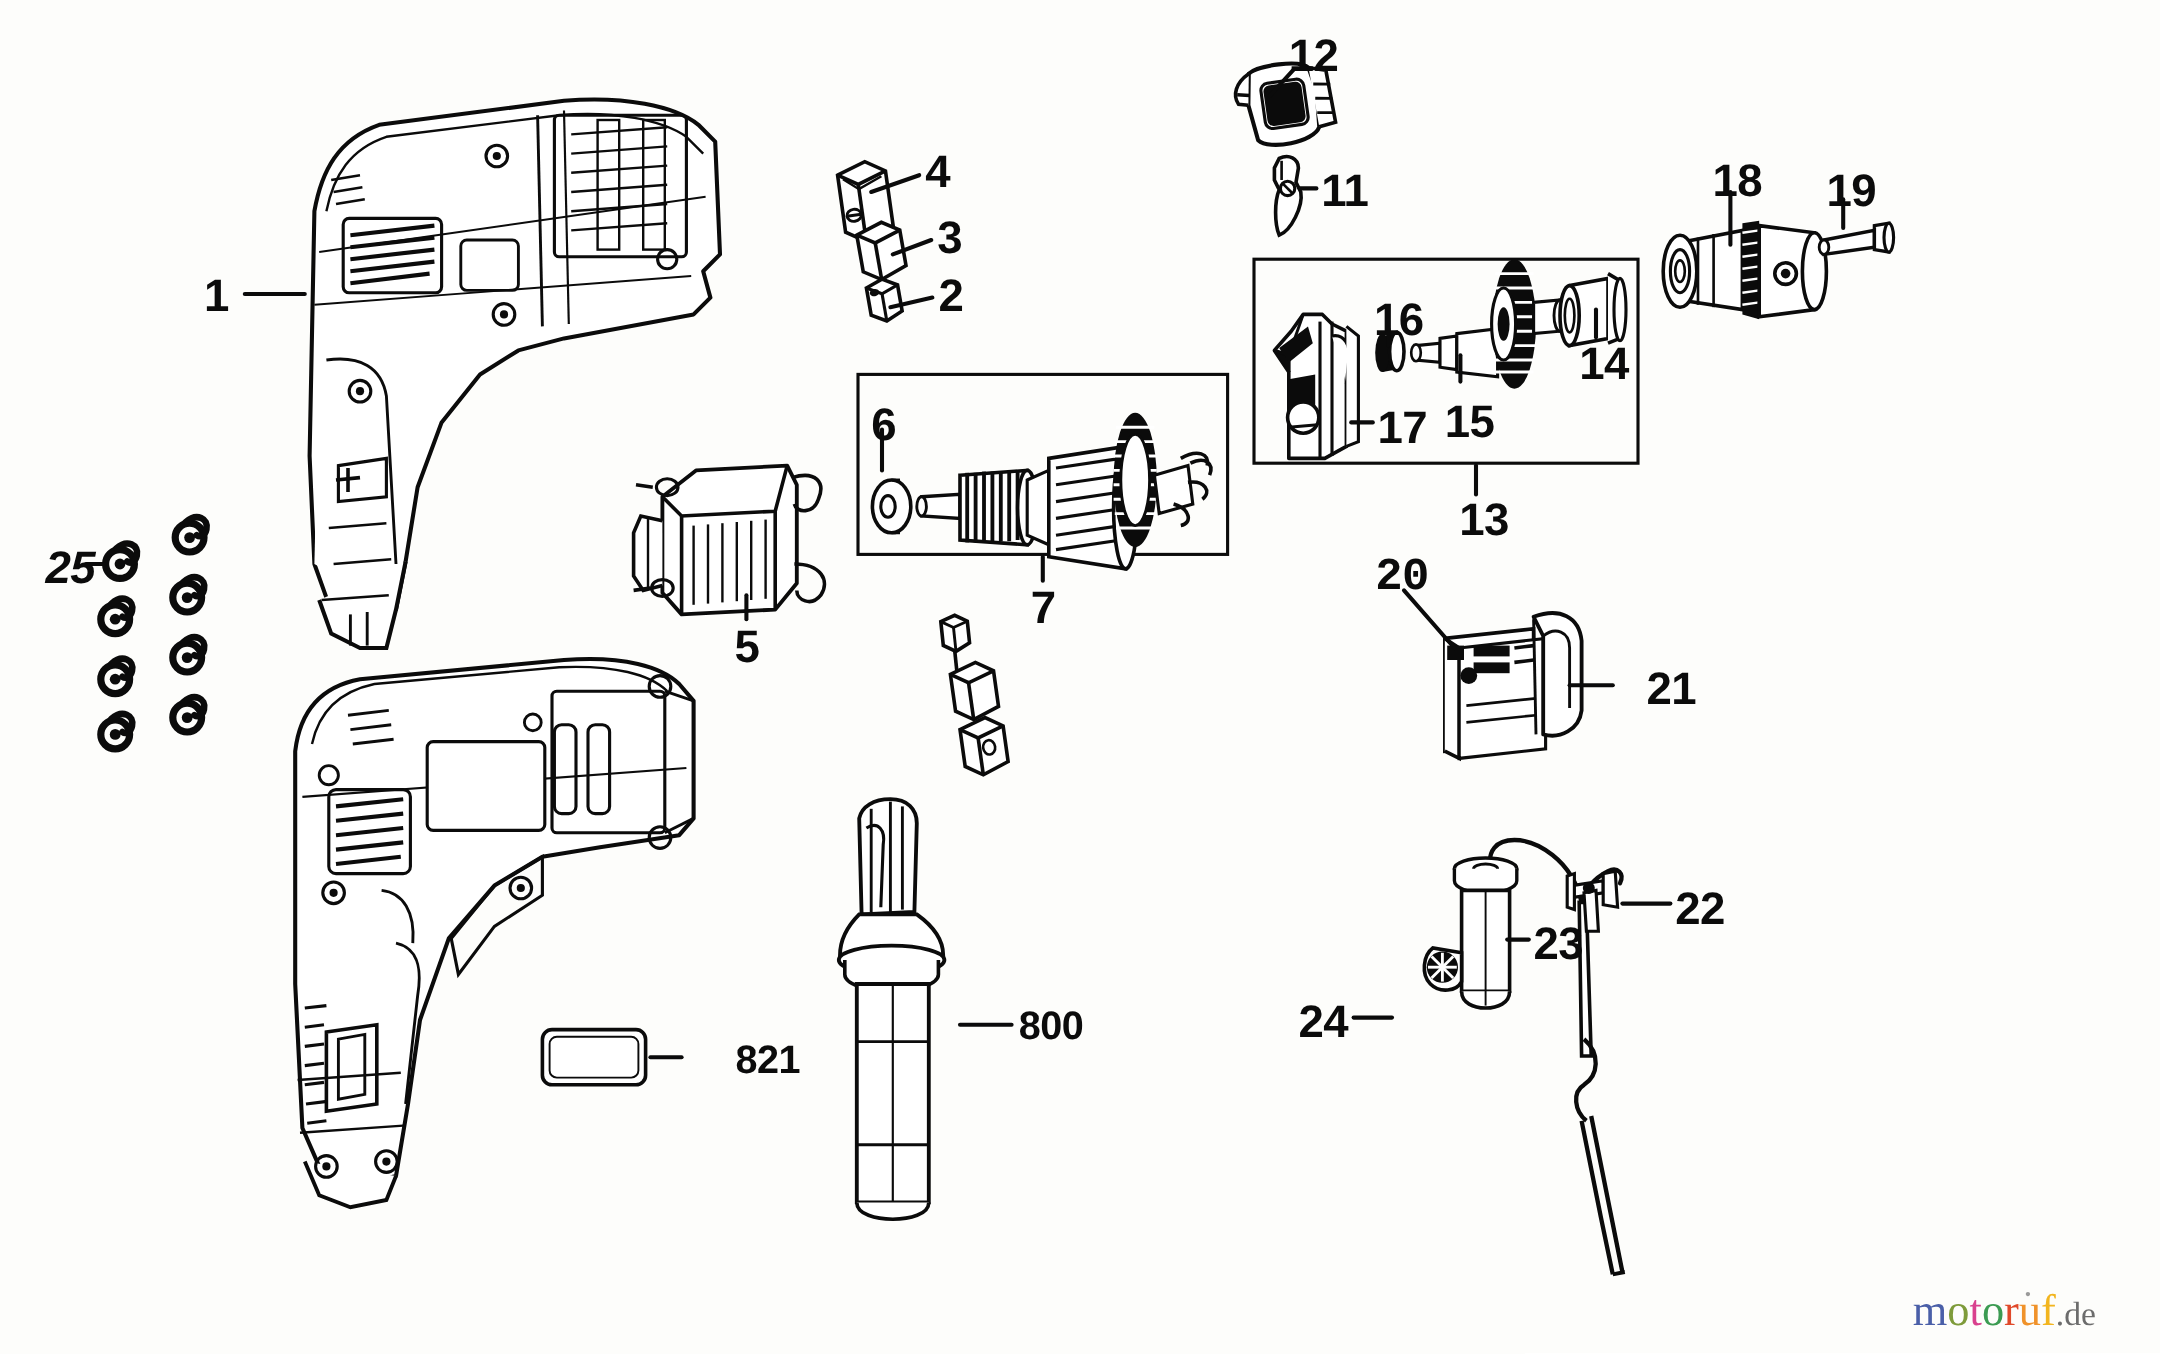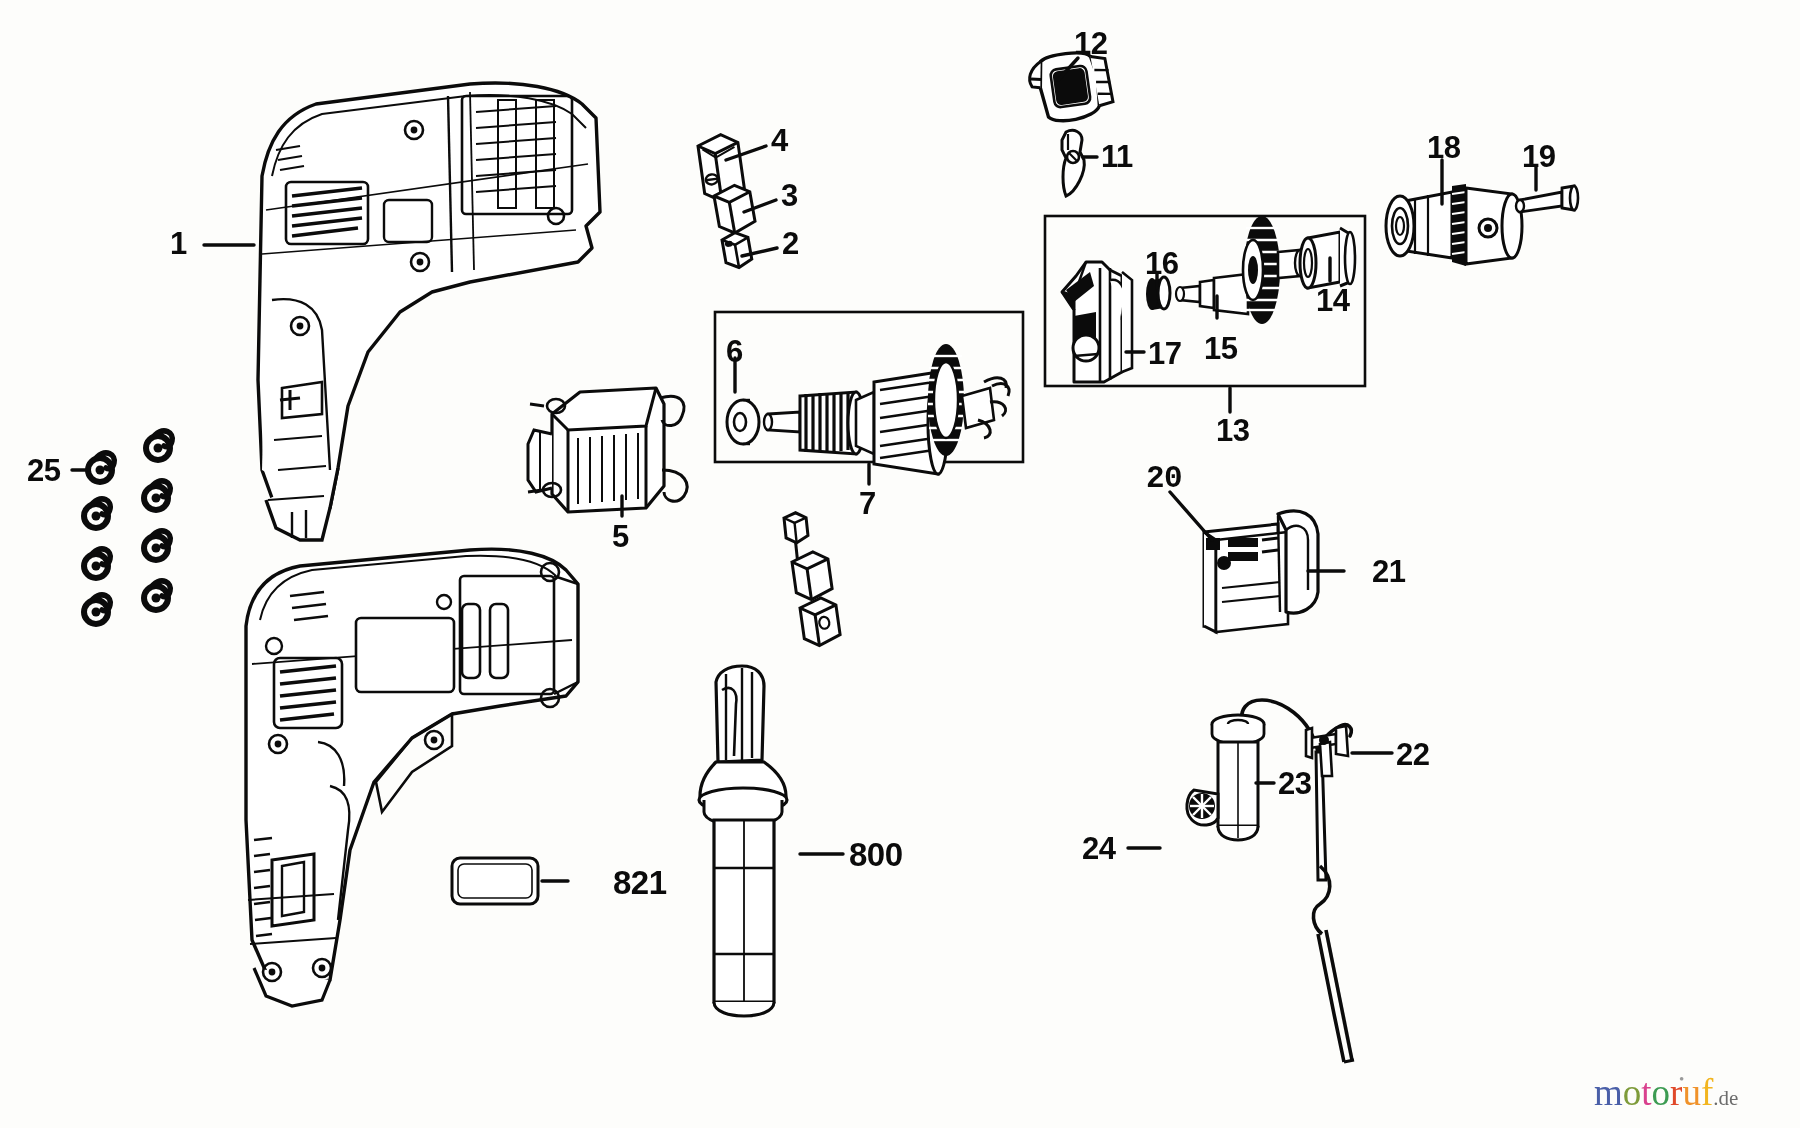--- a/index.html
+++ b/index.html
@@ -22,41 +22,41 @@
     position: absolute;
     left: 0;
     top: 0;
     width: 1800px;
     height: 1128px;
   }
   .callout {
     position: absolute;
     font-family: "Liberation Sans", sans-serif;
     font-weight: 700;
-    font-size: 31px;
+    font-size: 38px;
     color: #0b0b0b;
     letter-spacing: -0.5px;
     line-height: 1;
     white-space: nowrap;
     user-select: none;
   }
   .callout.big { font-size: 33px; }
   .logo {
     position: absolute;
     left: 1594px;
     top: 1074px;
     font-family: "Liberation Serif", serif;
     font-size: 37px;
     line-height: 1;
     white-space: nowrap;
     user-select: none;
   }
   .logo span { font-weight: 400; }
   .logo .suffix {
-    font-size: 21px;
+    font-size: 28px;
     color: #6c6c6c;
     margin-top: 25px;
   }
   .logo .dot {
     position: absolute;
     right: 54px;
     top: -2px;
     font-size: 15px;
     color: #9a9a9a;
   }
@@ -583,21 +583,21 @@
       <line x1="1344" y1="571" x2="1308" y2="571"></line>
       <line x1="1392" y1="753" x2="1352" y2="753"></line>
       <line x1="1274" y1="783" x2="1256" y2="783"></line>
       <line x1="1128" y1="848" x2="1160" y2="848"></line>
       <line x1="843" y1="854" x2="800" y2="854"></line>
       <line x1="568" y1="881" x2="542" y2="881"></line>
     </g>
   </svg>
 
   <div class="callout" style="left:170px; top:228px;">1</div>
-  <div class="callout" style="left:27px;  top:455px;">25</div>
+  <div class="callout" style="left:38px;  top:455px;font-style:italic;">25</div>
   <div class="callout" style="left:771px; top:125px;">4</div>
   <div class="callout" style="left:781px; top:180px;">3</div>
   <div class="callout" style="left:782px; top:228px;">2</div>
   <div class="callout" style="left:612px; top:521px;">5</div>
   <div class="callout" style="left:726px; top:336px;">6</div>
   <div class="callout" style="left:859px; top:488px;">7</div>
   <div class="callout" style="left:1074px;top:28px;">12</div>
   <div class="callout" style="left:1101px;top:141px;">11</div>
   <div class="callout" style="left:1145px;top:248px;">16</div>
   <div class="callout" style="left:1148px;top:338px;">17</div>

